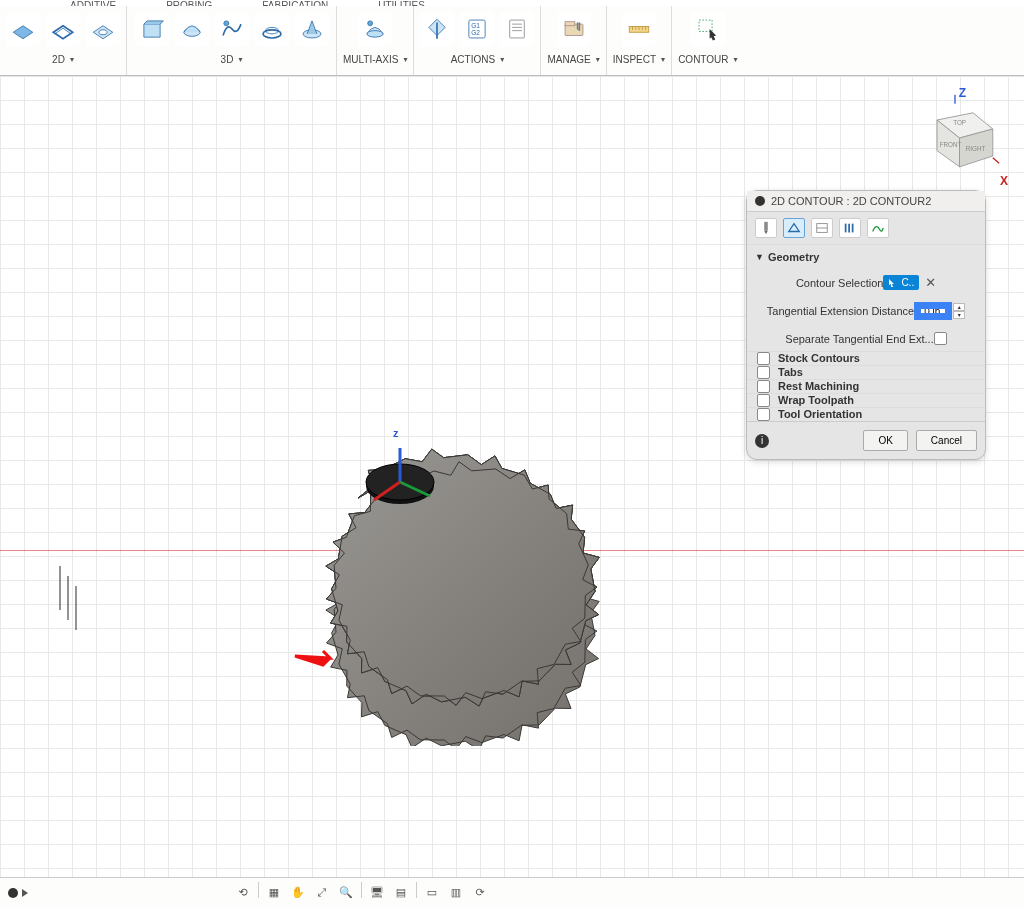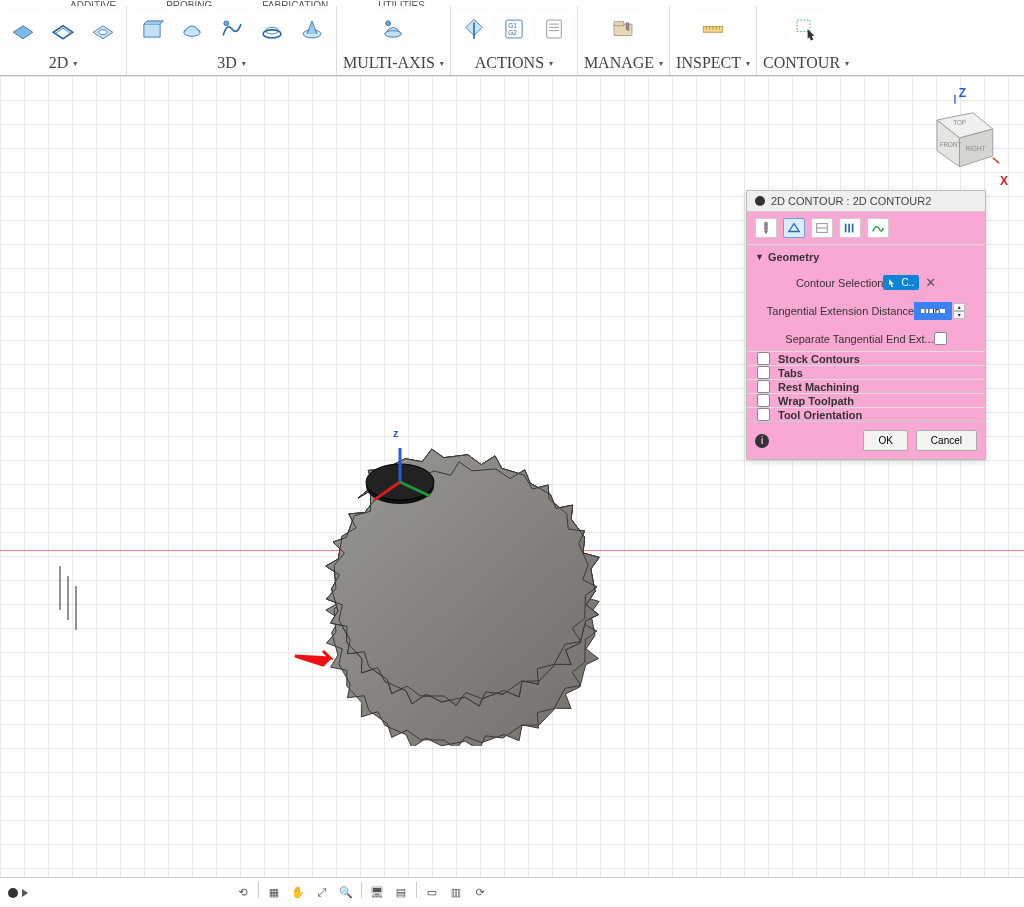--- a/index.html
+++ b/index.html
@@ -53,24 +53,24 @@
   }
   .tool-btn {
     width: 34px; height: 34px;
     border: 1px solid transparent;
     border-radius: 3px;
     display: flex; align-items: center; justify-content: center;
     background: #fff;
   }
   .tool-btn svg { width: 26px; height: 26px; }
   .ribbon-label {
-    font-size: 16px;
+    font-size: 10px;
     color: #444;
     padding: 4px 0 2px 0;
-    display: flex; align-items: center; gap: 3px; font-family: Liberation Serif, serif;
+    display: flex; align-items: center; gap: 3px;
   }
   .drop::after { content: "▾"; font-size: 8px; color: #555; margin-left: 2px; }
 
   
   .browser-toggle {
     position: absolute;
     top: 82px; left: 4px;
     font-size: 11px;
     display: flex; align-items: center; gap: 3px;
   }
@@ -113,23 +113,23 @@
   
   .triad { position:absolute; top: 355px; left: 378px; pointer-events:none; }
   .triad .zl { color:#2a5bd7; font-size:11px; font-weight:bold; position:absolute; top:-4px; left:15px;}
 
   
   .dialog {
     position: absolute;
     top: 190px;
     right: 38px;
     width: 240px;
-    background: #f9a8d4;
+    background: #e5e5e5;
     border: 1px solid #bbb;
-    border-radius: 1px;
+    border-radius: 11px;
     box-shadow: 0 2px 6px rgba(0,0,0,.15);
     font-size: 11px;
   }
   .dlg-title {
     background: #f0efed;
     border-bottom: 1px solid #ccc;
     padding: 4px 8px;
     display: flex; align-items: center; gap: 6px;
     color: #444;
   }
@@ -175,21 +175,21 @@
   .num-field input {
     width: 38px; height: 18px; font-size:10px; padding:1px 3px;
     border:7px solid #3b82f6;
   }
   .spinner { display:flex;flex-direction:column;margin-left:1px; }
   .spinner div { width:12px;height:8px;border:1px solid #bbb;font-size:6px;line-height:6px;text-align:center;background:#fff; }
   .chk { width:13px;height:13px;border:1px solid #888;border-radius:2px;background:#fff;display:inline-block;flex-shrink:0; }
   .dlg-collapsible {
     border-top: 1px solid #ddd;
     padding: 0 10px;
-    display:flex; align-items:center; gap:8px;
+    display:flex; gap:8px;
     color:#333;
   }
   .dlg-footer {
     border-top:1px solid #ccc;
     padding: 8px;
     display:flex; justify-content:flex-end; gap:8px; align-items:center;
   }
   .dlg-footer .info { margin-right:auto; width:14px;height:14px;border-radius:50%;background:#333;color:#fff;font-size:10px;line-height:14px;text-align:center; }
   .btn {
     padding: 4px 14px;

